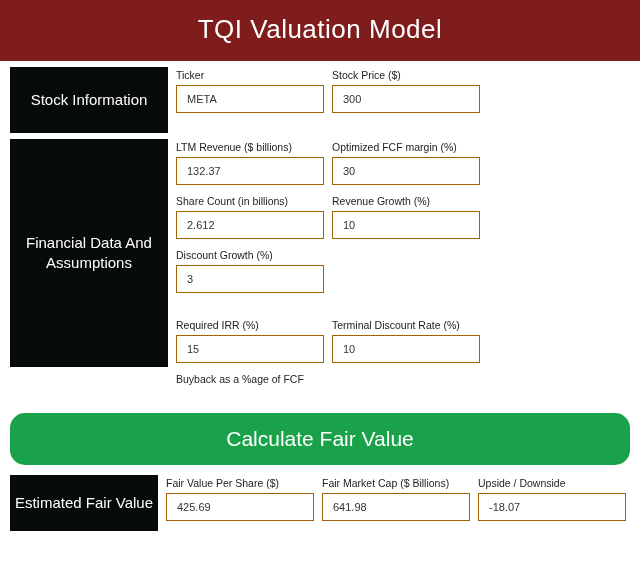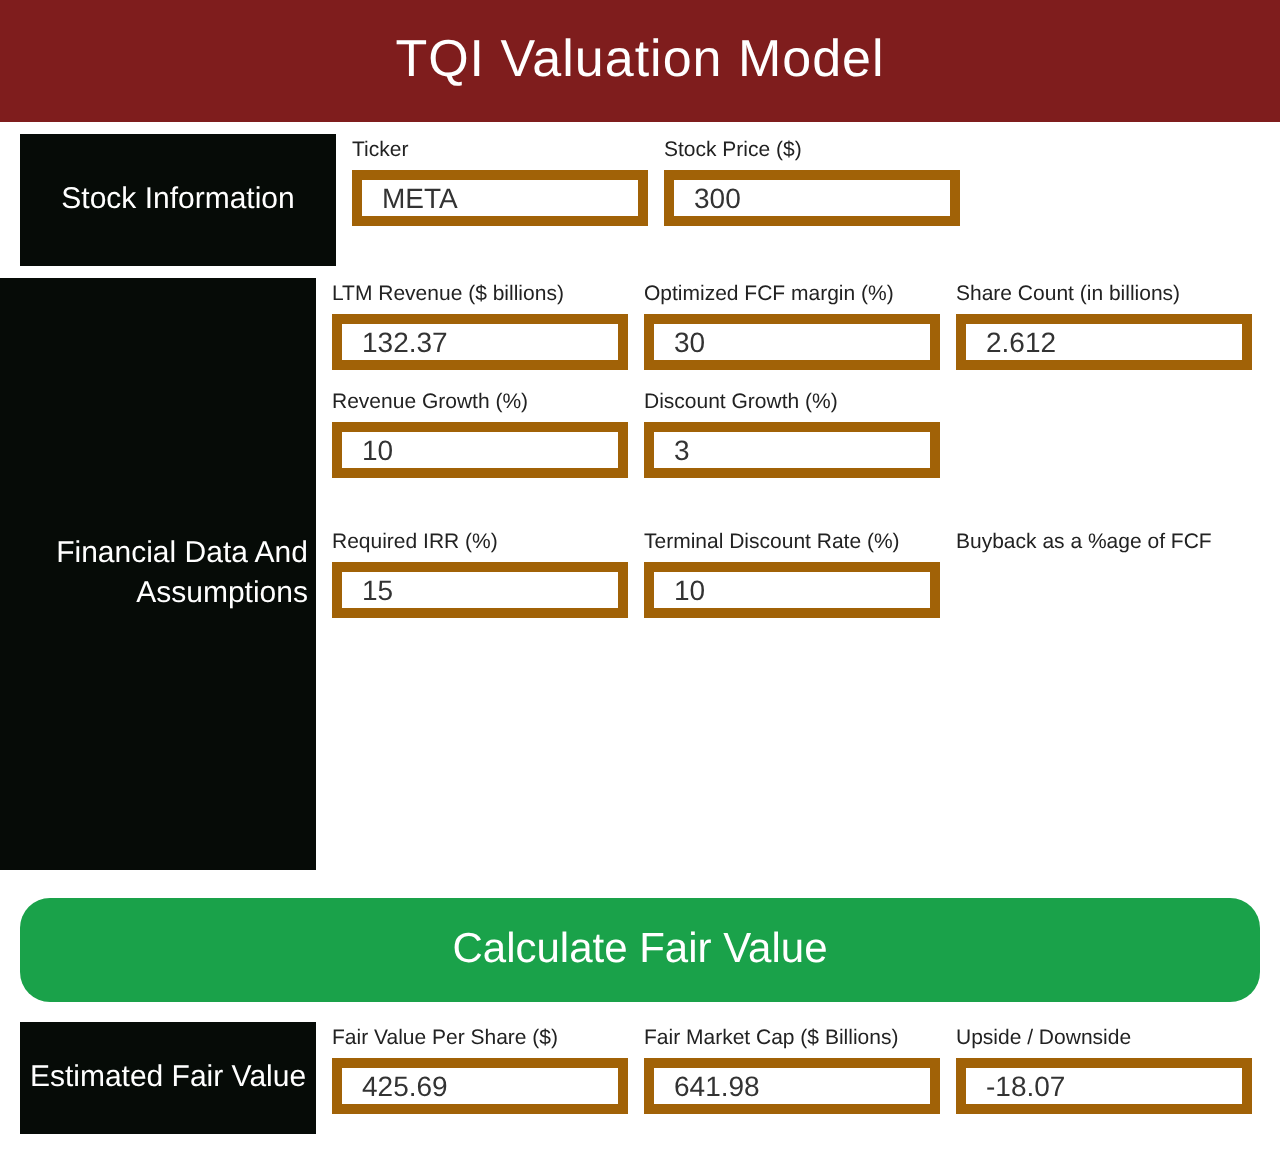--- a/index.html
+++ b/index.html
@@ -33,44 +33,44 @@
     display: flex;
     align-items: center;
     justify-content: center;
     text-align: center;
     font-size: 15px;
     line-height: 1.35;
     padding: 6px 4px;
     flex-shrink: 0;
   }
   .sl-stock { width: 158px; height: 66px; margin-left:10px;}
-  .sl-fin   { width: 158px; height: 296px; text-align:right;}
+  .sl-fin   { width: 158px; height: 228px; margin-left:10px;}
   .sl-est   { width: 148px; height: 56px; margin-left:10px;text-align:right;}
   .fields {
     flex: 1;
     display: flex;
     flex-wrap: wrap;
     align-content: flex-start;
     padding-top: 2px;
   }
   .field {
     width: 148px;
     margin-right: 8px;
     margin-bottom: 10px;
   }
   .field-label {
     font-size: 10.5px;
     color: #222;
     margin-bottom: 4px;
     white-space: nowrap;
   }
   .field-input {
-    border: 5px solid #a16207;
+    border: 1px solid #a16207;
     height: 28px;
-    font-size: 14px;
+    font-size: 11px;
     color: #333;
     padding: 0 10px;
     display: flex;
     align-items: center;
     background: #fff;
   }
   .row-gap { height: 16px; width:100%; }
   .calc-btn {
     background: #1aa24a;
     color: #fff;

